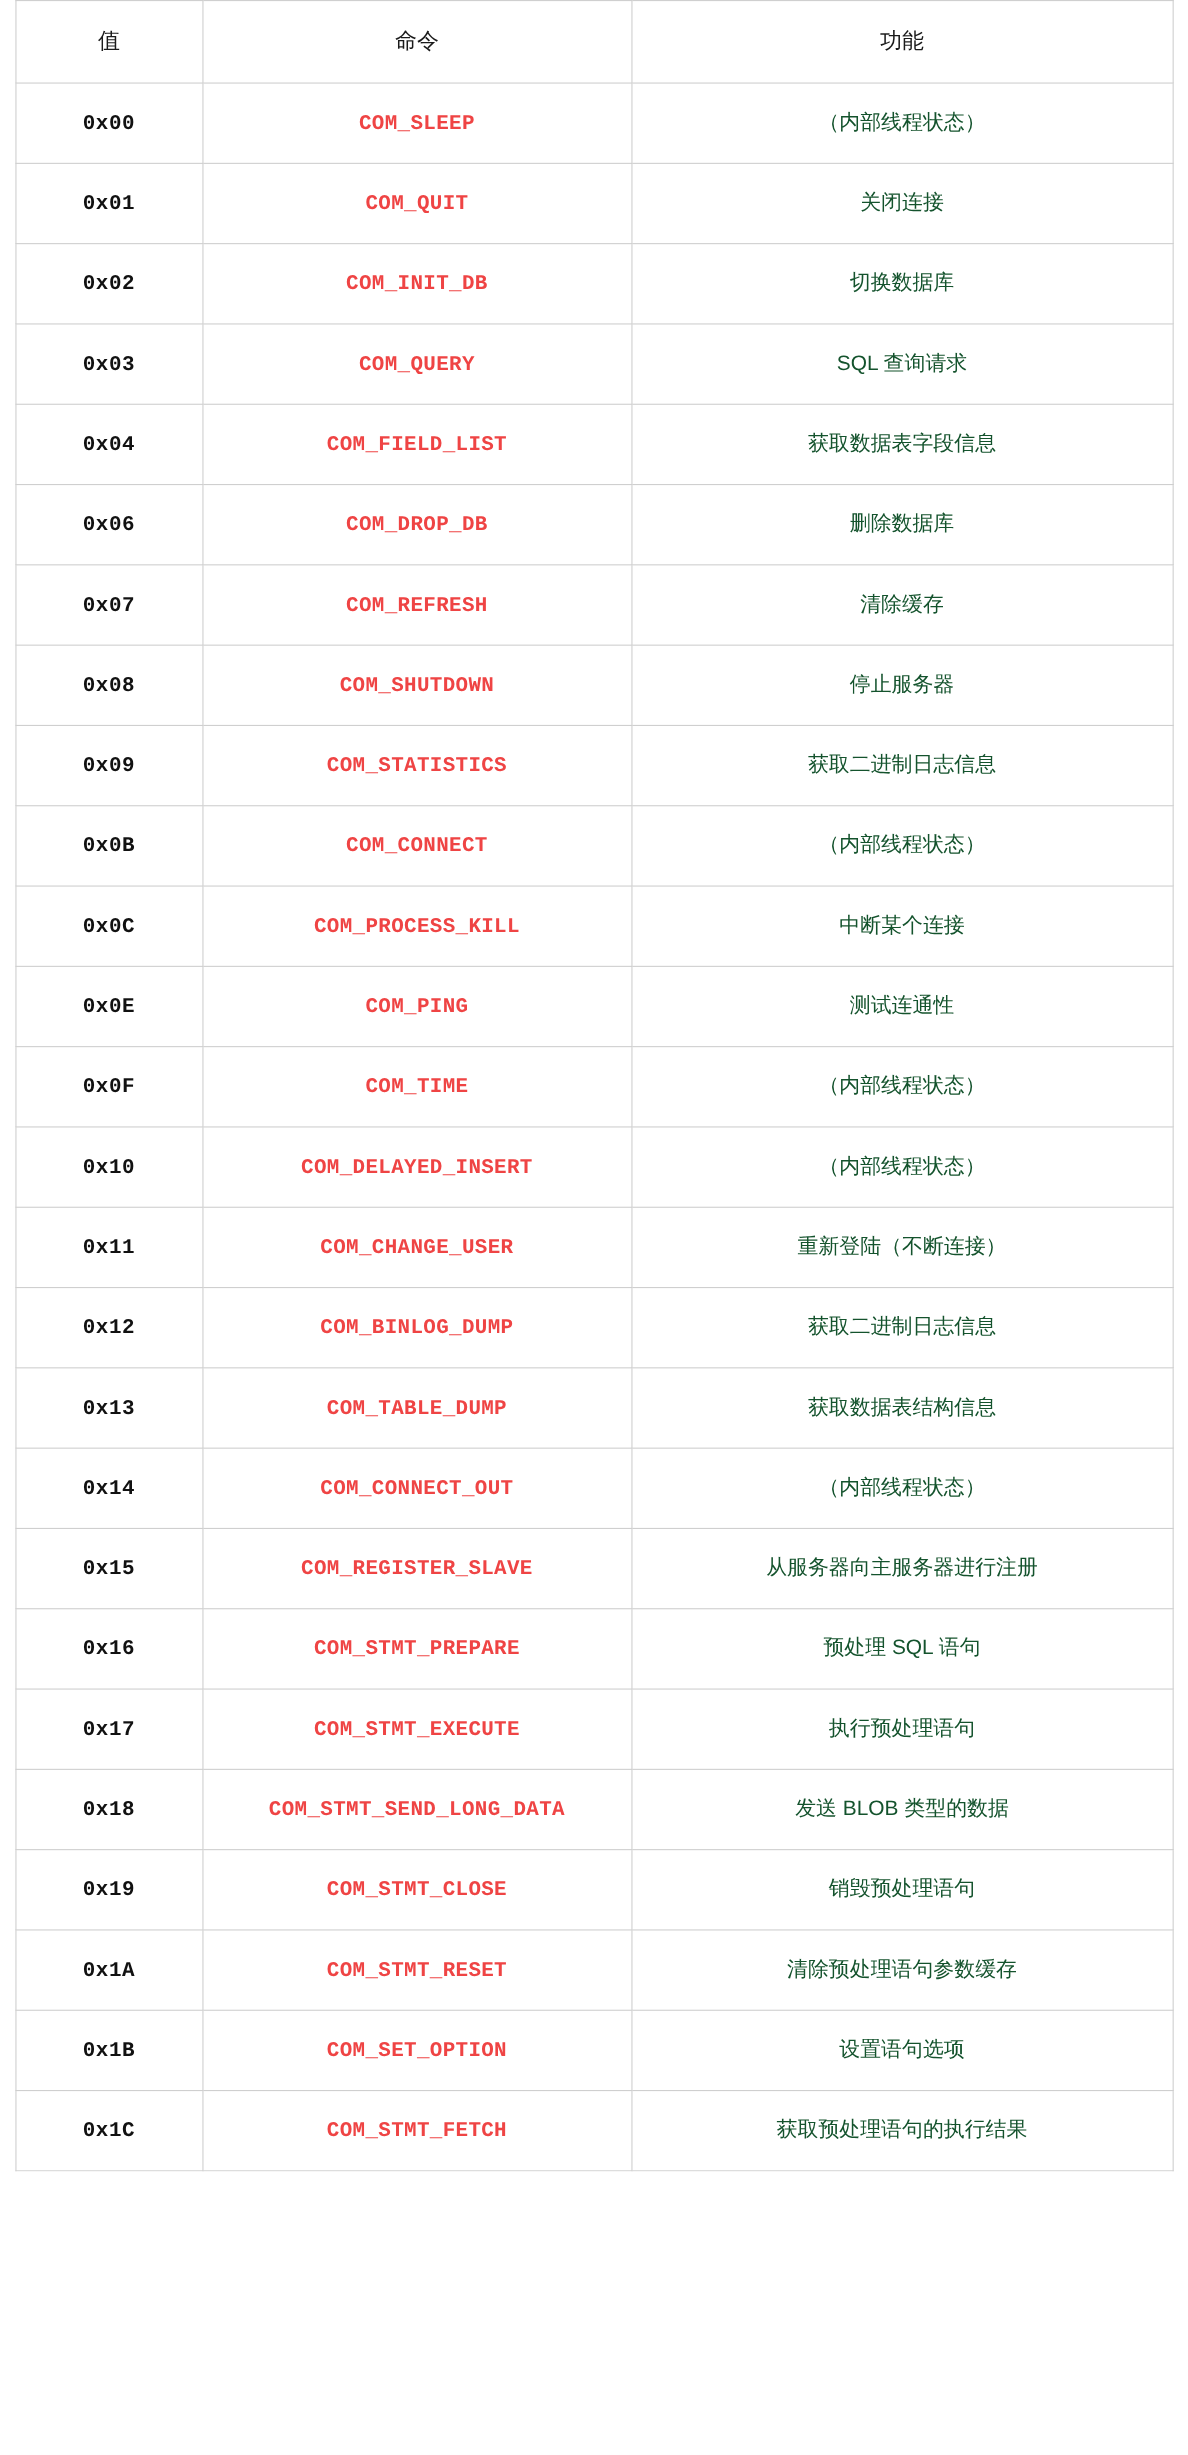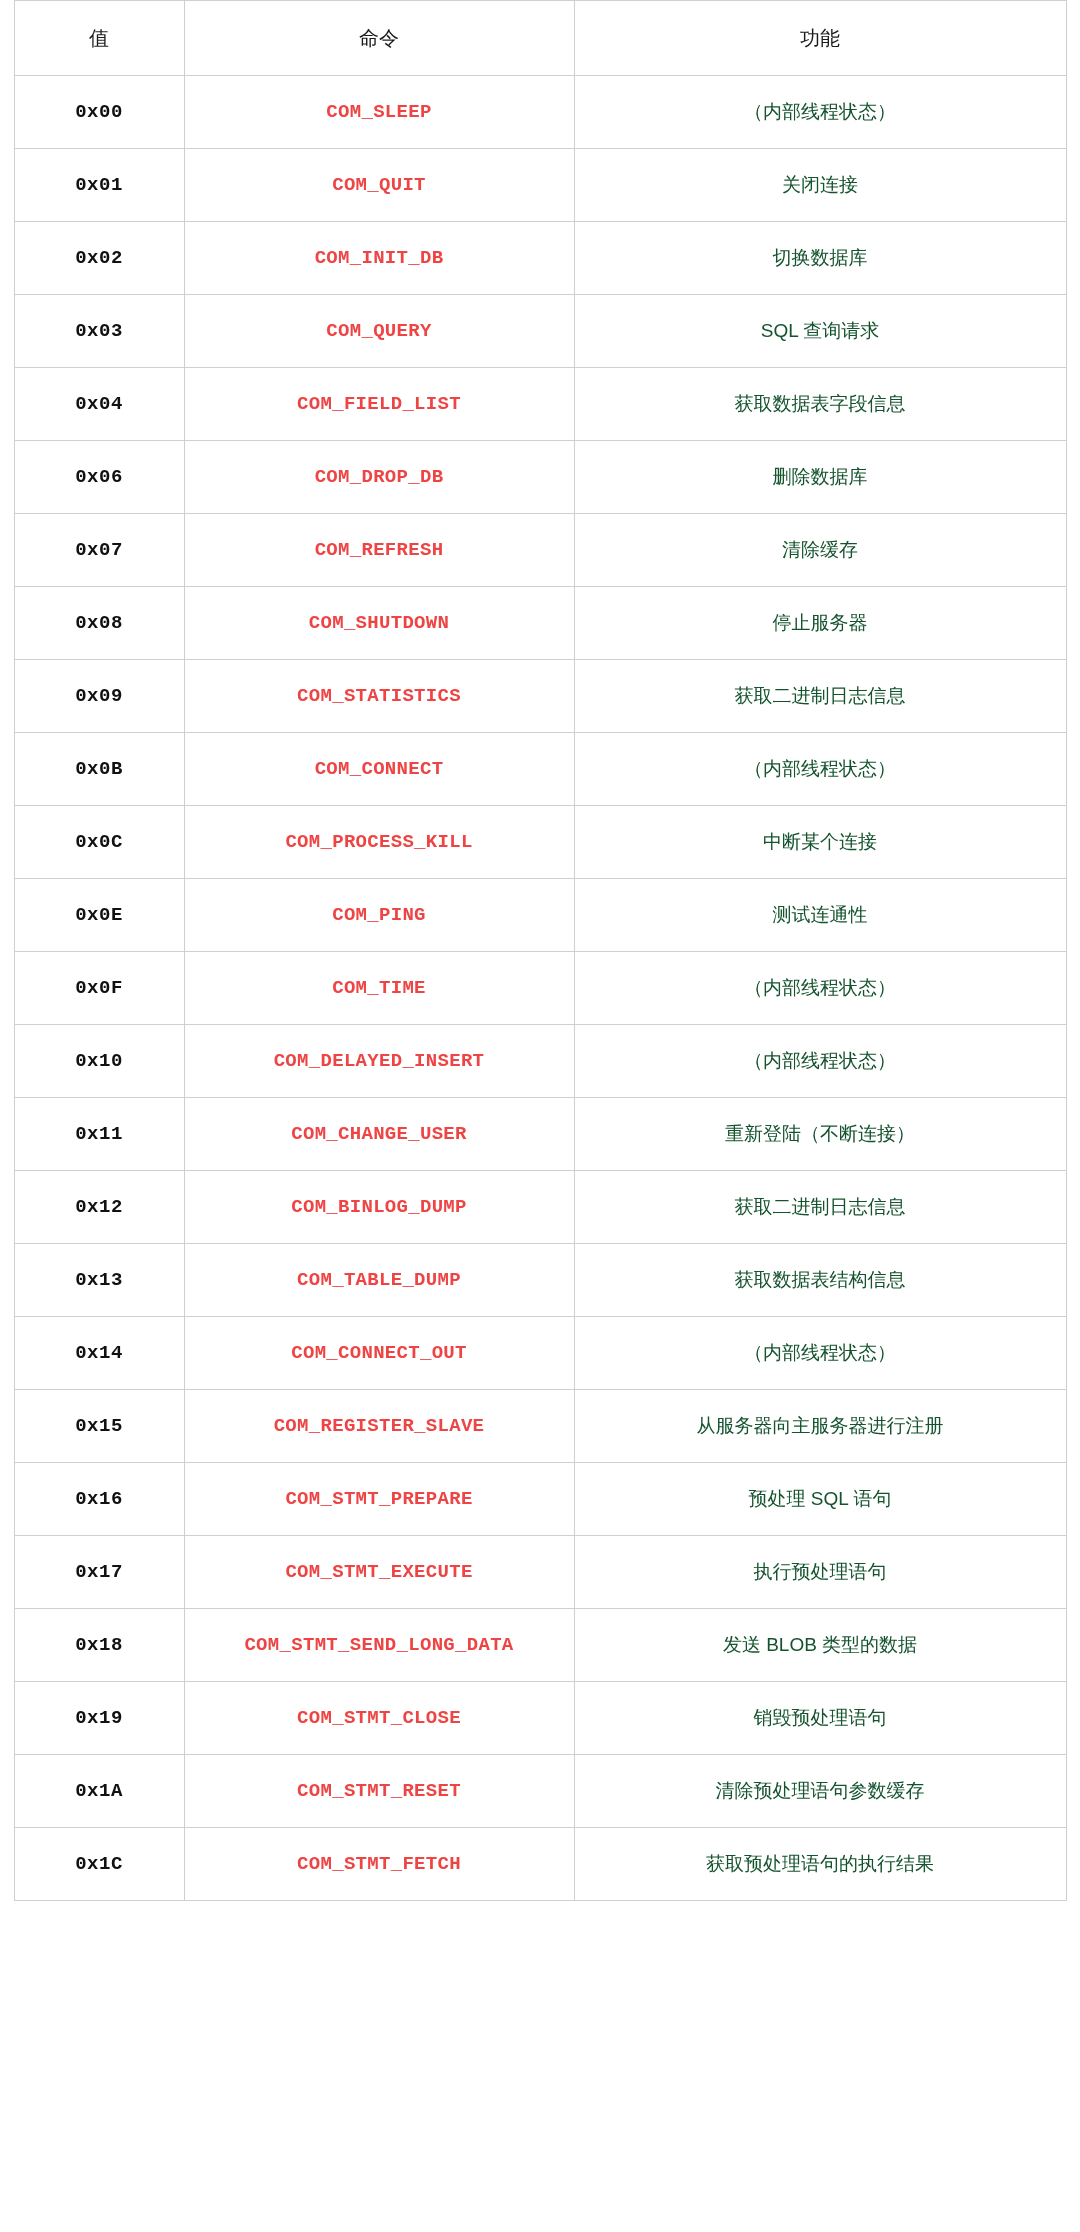--- a/index.html
+++ b/index.html
@@ -195,19 +195,24 @@
           <td class="value-cell">0x19</td>
           <td class="command-cell">COM_STMT_CLOSE</td>
           <td class="function-cell">销毁预处理语句</td>
         </tr>
         <tr>
           <td class="value-cell">0x1A</td>
           <td class="command-cell">COM_STMT_RESET</td>
           <td class="function-cell">清除预处理语句参数缓存</td>
         </tr>
         <tr>
+          <td class="value-cell">0x1B</td>
+          <td class="command-cell">COM_SET_OPTION</td>
+          <td class="function-cell">设置语句选项</td>
+        </tr>
+        <tr>
           <td class="value-cell">0x1C</td>
           <td class="command-cell">COM_STMT_FETCH</td>
           <td class="function-cell">获取预处理语句的执行结果</td>
         </tr>
       </tbody>
   </table>
 </div>
 
 </body></html>

